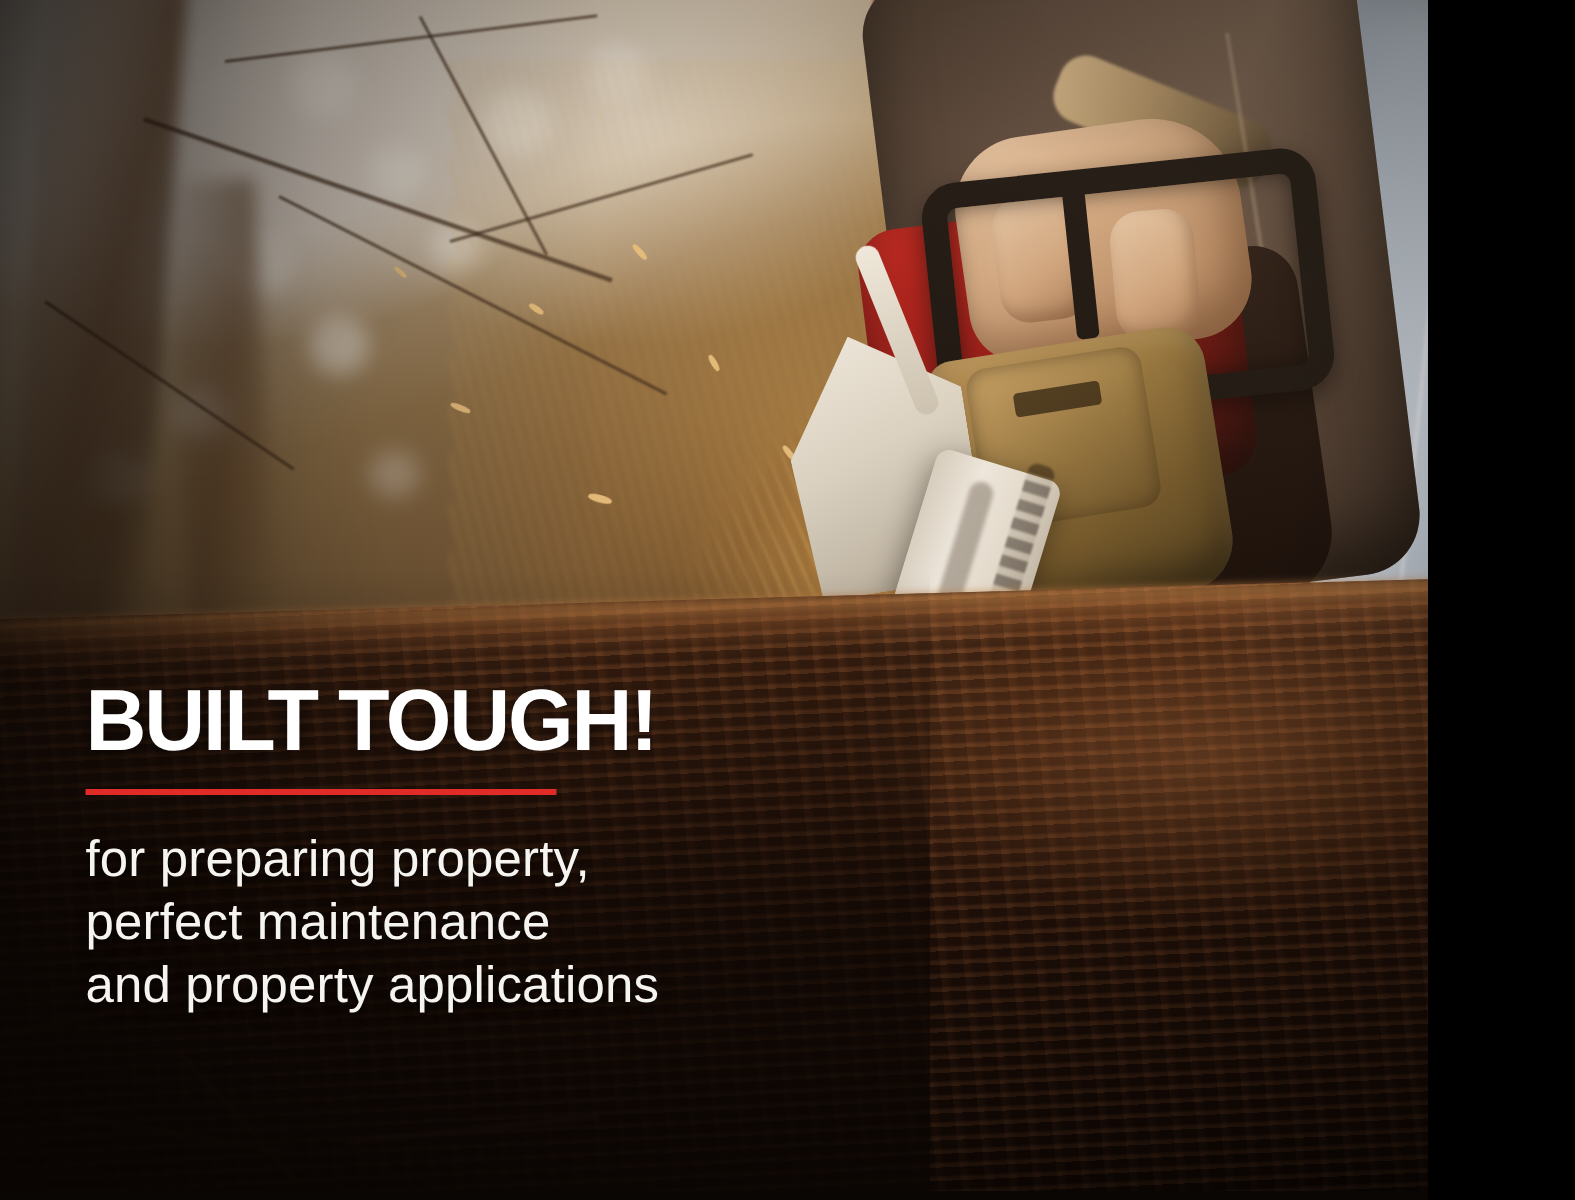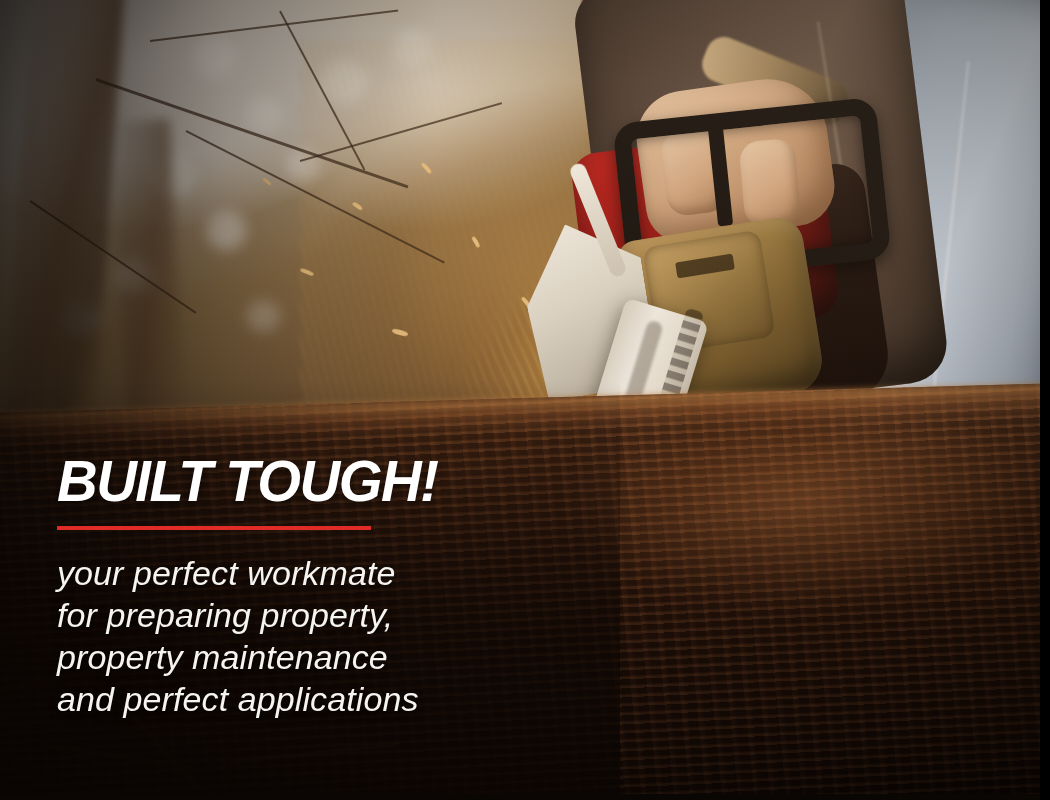--- a/index.html
+++ b/index.html
@@ -7,25 +7,24 @@
     margin: 0;
     padding: 0;
     background: #000;
   }
   body {
     font-family: "Liberation Sans", sans-serif;
   }
 
   .banner {
     position: relative;
-    width: 1040px;
+    width: 952px;
     height: 800px;
     overflow: hidden;
     background: #120a06;
-    font-style: italic;
   }
 
   
   .scene {
     position: absolute;
     inset: 0;
     overflow: hidden;
   }
 
   
@@ -557,20 +556,19 @@
     <div class="grade-warm"></div>
     <div class="vignette"></div>
     <div class="text-scrim"></div>
     <div class="bottom-band"></div>
   </div>
 
   <div class="overlay">
     <h1 class="headline">BUILT TOUGH!</h1>
     <hr class="rule">
     <p class="subcopy">
-      <span class="line">your perfect workmate</span>
       <span class="line">for preparing property,</span>
-      <span class="line">property maintenance</span>
-      <span class="line">and perfect applications</span>
+      <span class="line">perfect maintenance</span>
+      <span class="line">and property applications</span>
     </p>
   </div>
 
 </div>
 
 </body></html>

